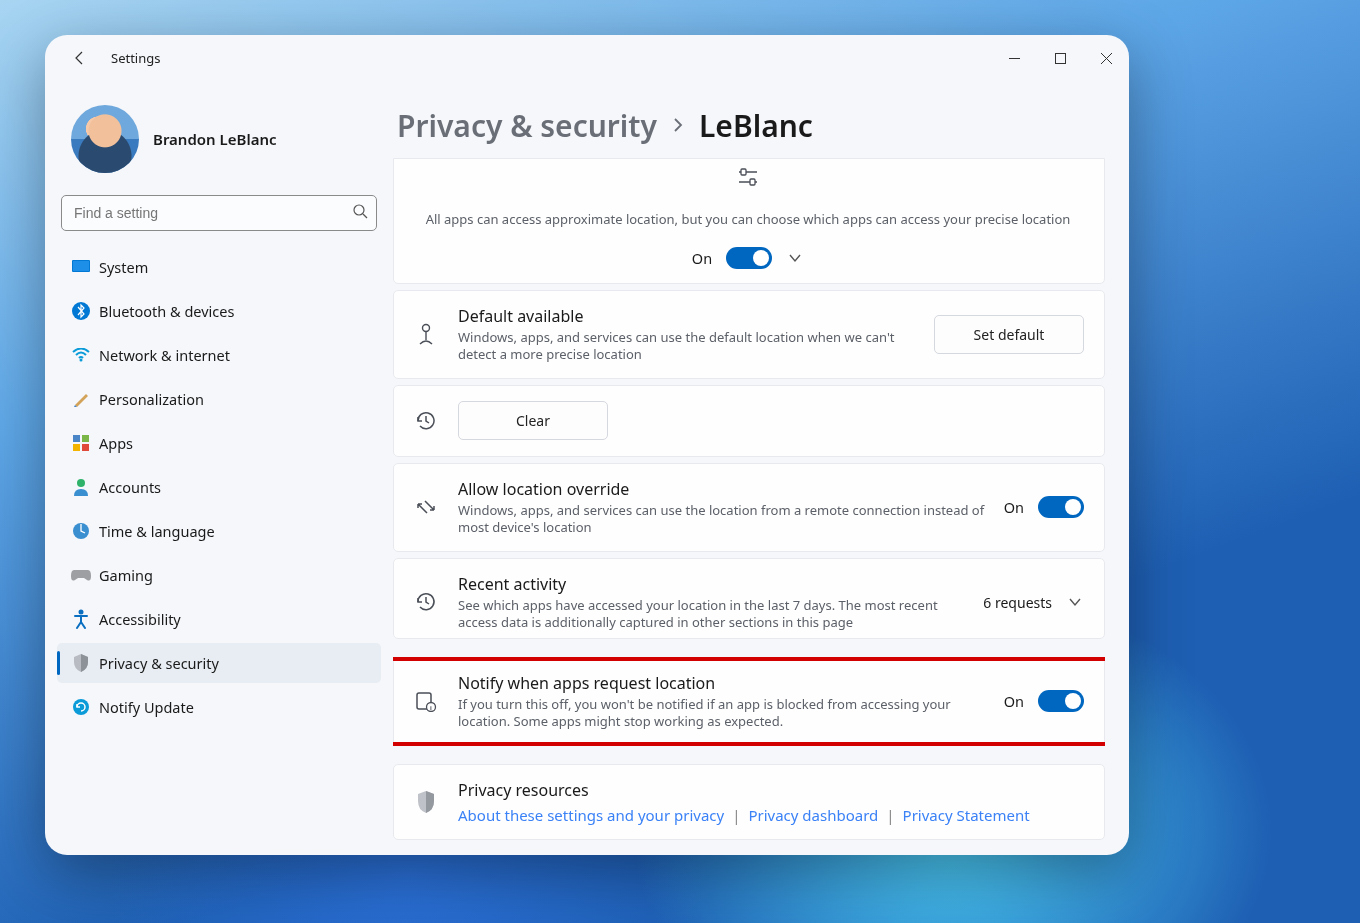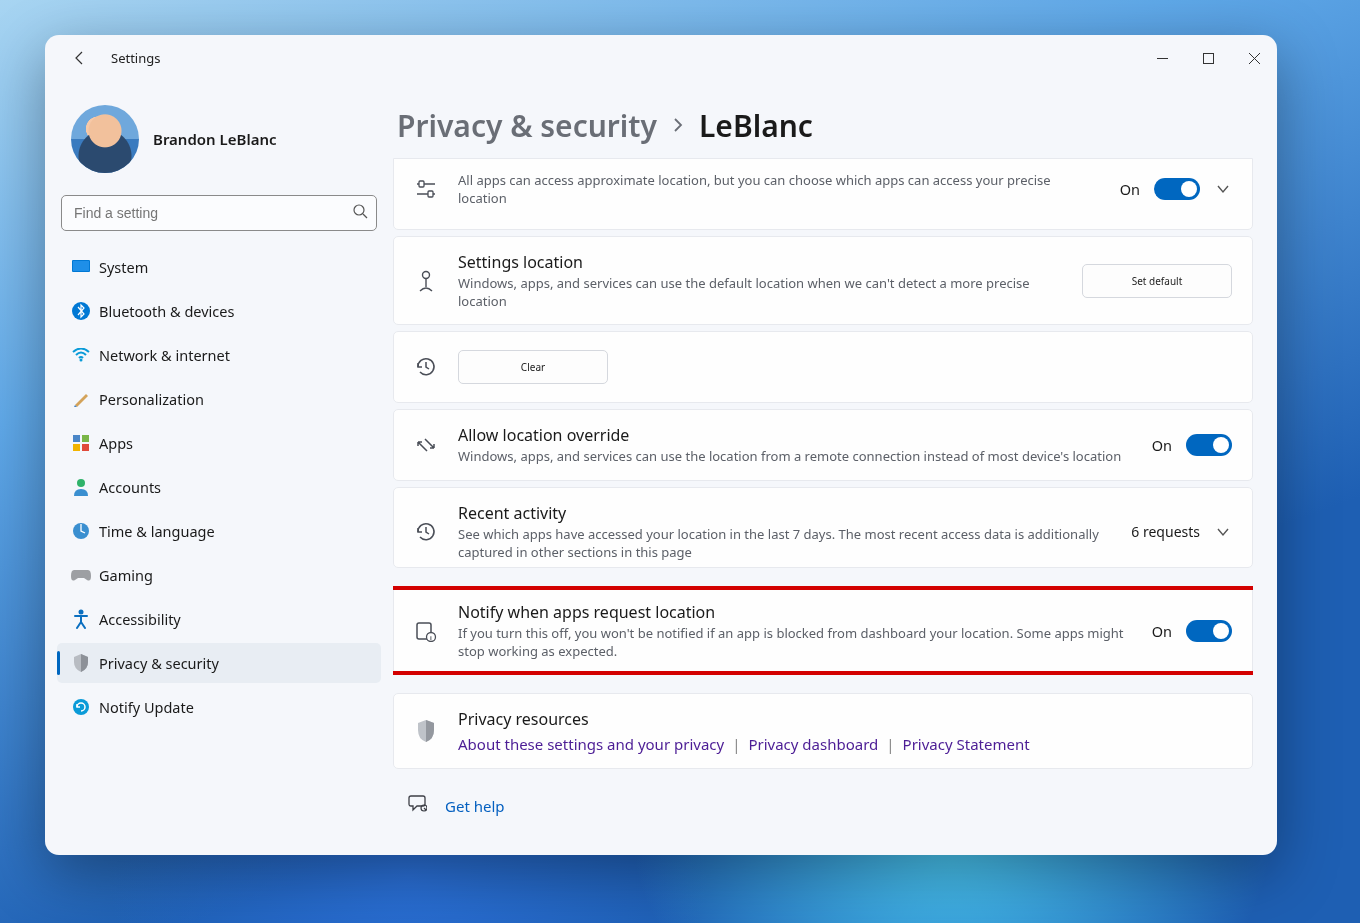--- a/index.html
+++ b/index.html
@@ -13,23 +13,23 @@
   }
   .desktop-bg {
     position: absolute; inset: 0;
     background: radial-gradient(ellipse 800px 600px at 70% 90%, #4dd0f7 0%, transparent 40%),
                 radial-gradient(ellipse 600px 400px at 30% 95%, #2a6fd6 0%, transparent 50%),
                 linear-gradient(160deg, #a8d5f2 0%, #5fa8e8 30%, #1e5fb3 70%);
   }
   .window {
     position: absolute;
     left: 45px; top: 35px;
-    width: 1232px; height: 820px;
+    width: 1084px; height: 820px;
     background: #f5f7fb;
-    border-radius: 14px;
+    border-radius: 22px;
     box-shadow: 0 18px 60px rgba(0,0,0,0.35);
     display: flex;
     flex-direction: column;
     overflow: hidden;
   }
   .titlebar {
     height: 46px;
     display: flex;
     align-items: center;
     padding: 0 0 0 18px;
@@ -164,20 +164,21 @@
     margin-bottom: 6px;
     display: flex;
     align-items: center;
     padding: 14px 20px 14px 18px;
     gap: 18px;
     min-height: 72px;
   }
   .card.partial-top {
     border-top-left-radius: 0; border-top-right-radius: 0;
     padding-top: 4px;
+    flex-direction: column;
   }
   .card-icon {
     width: 28px; height: 28px;
     display: flex; align-items: center; justify-content: center;
     color: #4a4e57;
     flex-shrink: 0;
   }
   .card-text {
     flex: 1;
   }
@@ -204,32 +205,32 @@
   }
   .chevron {
     width: 18px; height: 18px; display:flex; align-items:center; justify-content:center;
     color: #555;
   }
   .btn {
     background: #fdfdfd;
     border: 1px solid #d5d8de;
     border-radius: 5px;
     padding: 9px 16px;
-    font-size: 10px;
+    font-size: 14px;
     color: #222;
     cursor: pointer;
     min-width: 150px;
     text-align: center;
   }
   .requests-text { font-size: 14px; color: #1a1a1a; }
   .links-row {
     display: flex; align-items: center; gap: 8px;
     font-size: 15px; margin-top: 4px;
   }
-  .links-row .link { color: #4c1d95; cursor: pointer; }
+  .links-row .link { color: #3b82f6; cursor: pointer; }
   .links-row .sep { color: #888; }
 
   .highlight-box {
     position: absolute;
     border: 4px solid #d30000;
     pointer-events: none;
   }
 
   .help-row {
     display: flex; align-items: center; gap: 18px;
@@ -429,21 +430,21 @@
         </div>
 
         <div class="card">
           <div class="card-icon">
             <svg width="20" height="24" viewBox="0 0 20 24">
                 <circle cx="10" cy="6" r="3.5" fill="none" stroke="currentColor" stroke-width="1.4"></circle>
                 <path d="M10 10 V18 M4 22 Q10 16 16 22" fill="none" stroke="currentColor" stroke-width="1.4"></path>
               </svg>
           </div>
           <div class="card-text">
-            <div class="card-title">Settings location</div>
+            <div class="card-title">Default available</div>
             <div class="card-desc">Windows, apps, and services can use the default location when we can't detect a more precise location</div>
           </div>
           <div class="card-controls">
             <div class="btn">Set default</div>
           </div>
         </div>
 
         <div class="card">
           <div class="card-icon">
             <svg width="22" height="22" viewBox="0 0 22 22">
@@ -500,21 +501,21 @@
           <div class="card" style="margin-top:18px;margin-bottom:18px;">
             <div class="card-icon">
               <svg width="22" height="22" viewBox="0 0 22 22">
                   <rect x="2" y="3" width="14" height="16" rx="2" fill="none" stroke="currentColor" stroke-width="1.5"></rect>
                   <circle cx="16" cy="17" r="4.5" fill="#fff" stroke="currentColor" stroke-width="1.3"></circle>
                   <text x="16" y="20" font-size="6" text-anchor="middle" fill="currentColor" font-weight="bold">i</text>
                 </svg>
             </div>
             <div class="card-text">
               <div class="card-title">Notify when apps request location</div>
-              <div class="card-desc">If you turn this off, you won't be notified if an app is blocked from dashboard your location. Some apps might stop working as expected.</div>
+              <div class="card-desc">If you turn this off, you won't be notified if an app is blocked from accessing your location. Some apps might stop working as expected.</div>
             </div>
             <div class="card-controls">
               <span class="state-label">On</span>
               <div class="toggle"></div>
             </div>
           </div>
           <div class="highlight-box" style="left:-20px; right:-20px; top:0; bottom:0;"></div>
         </div>
 
         <div class="card">

